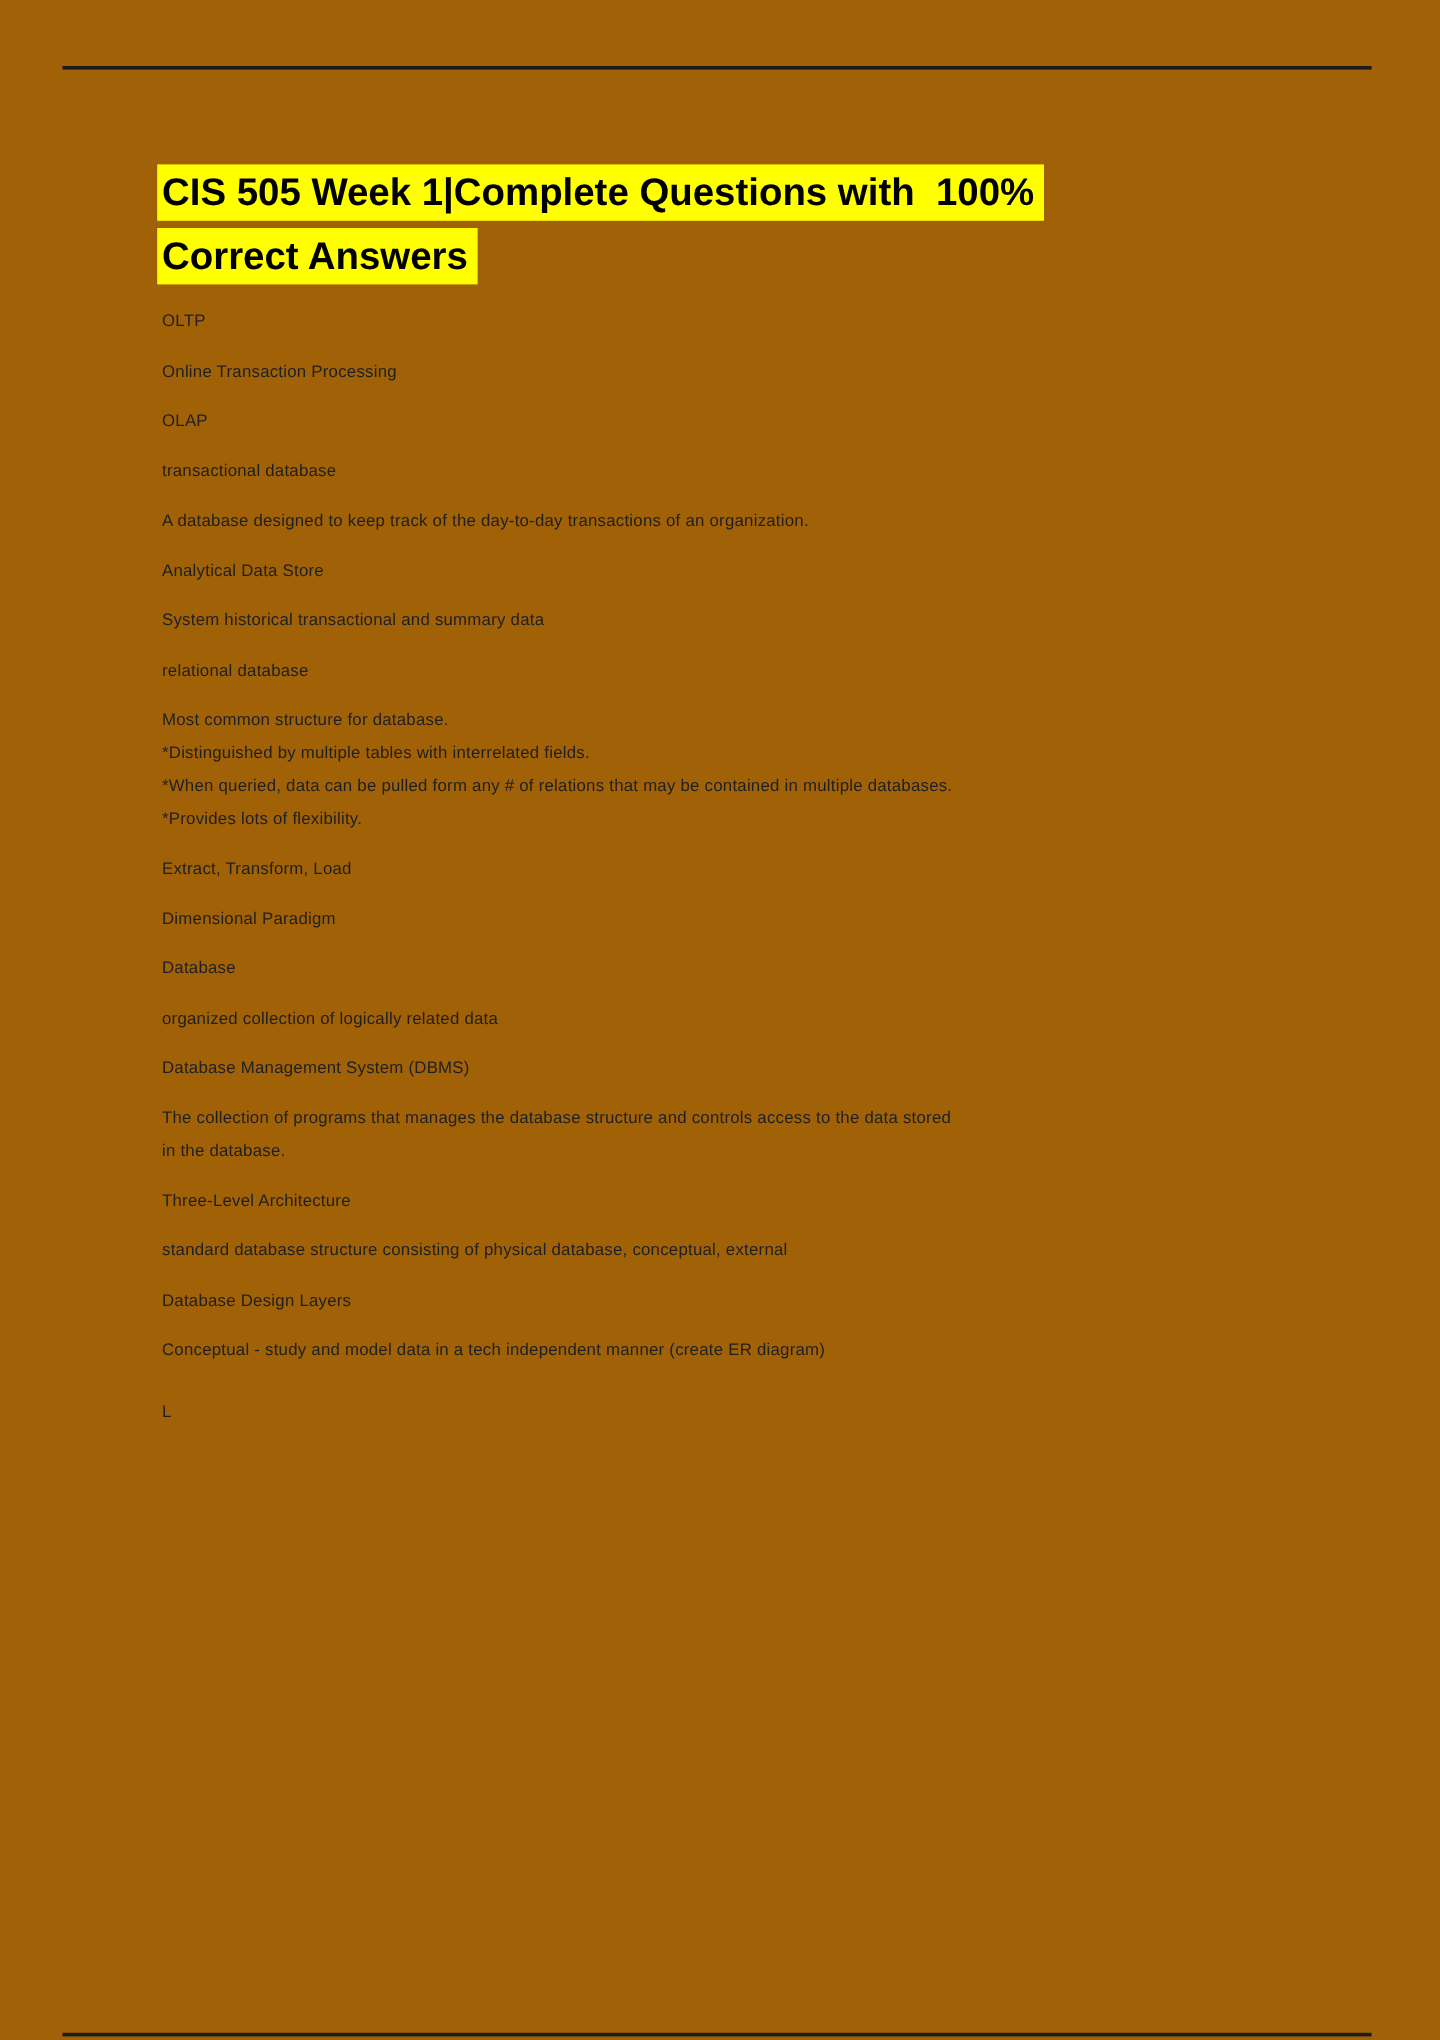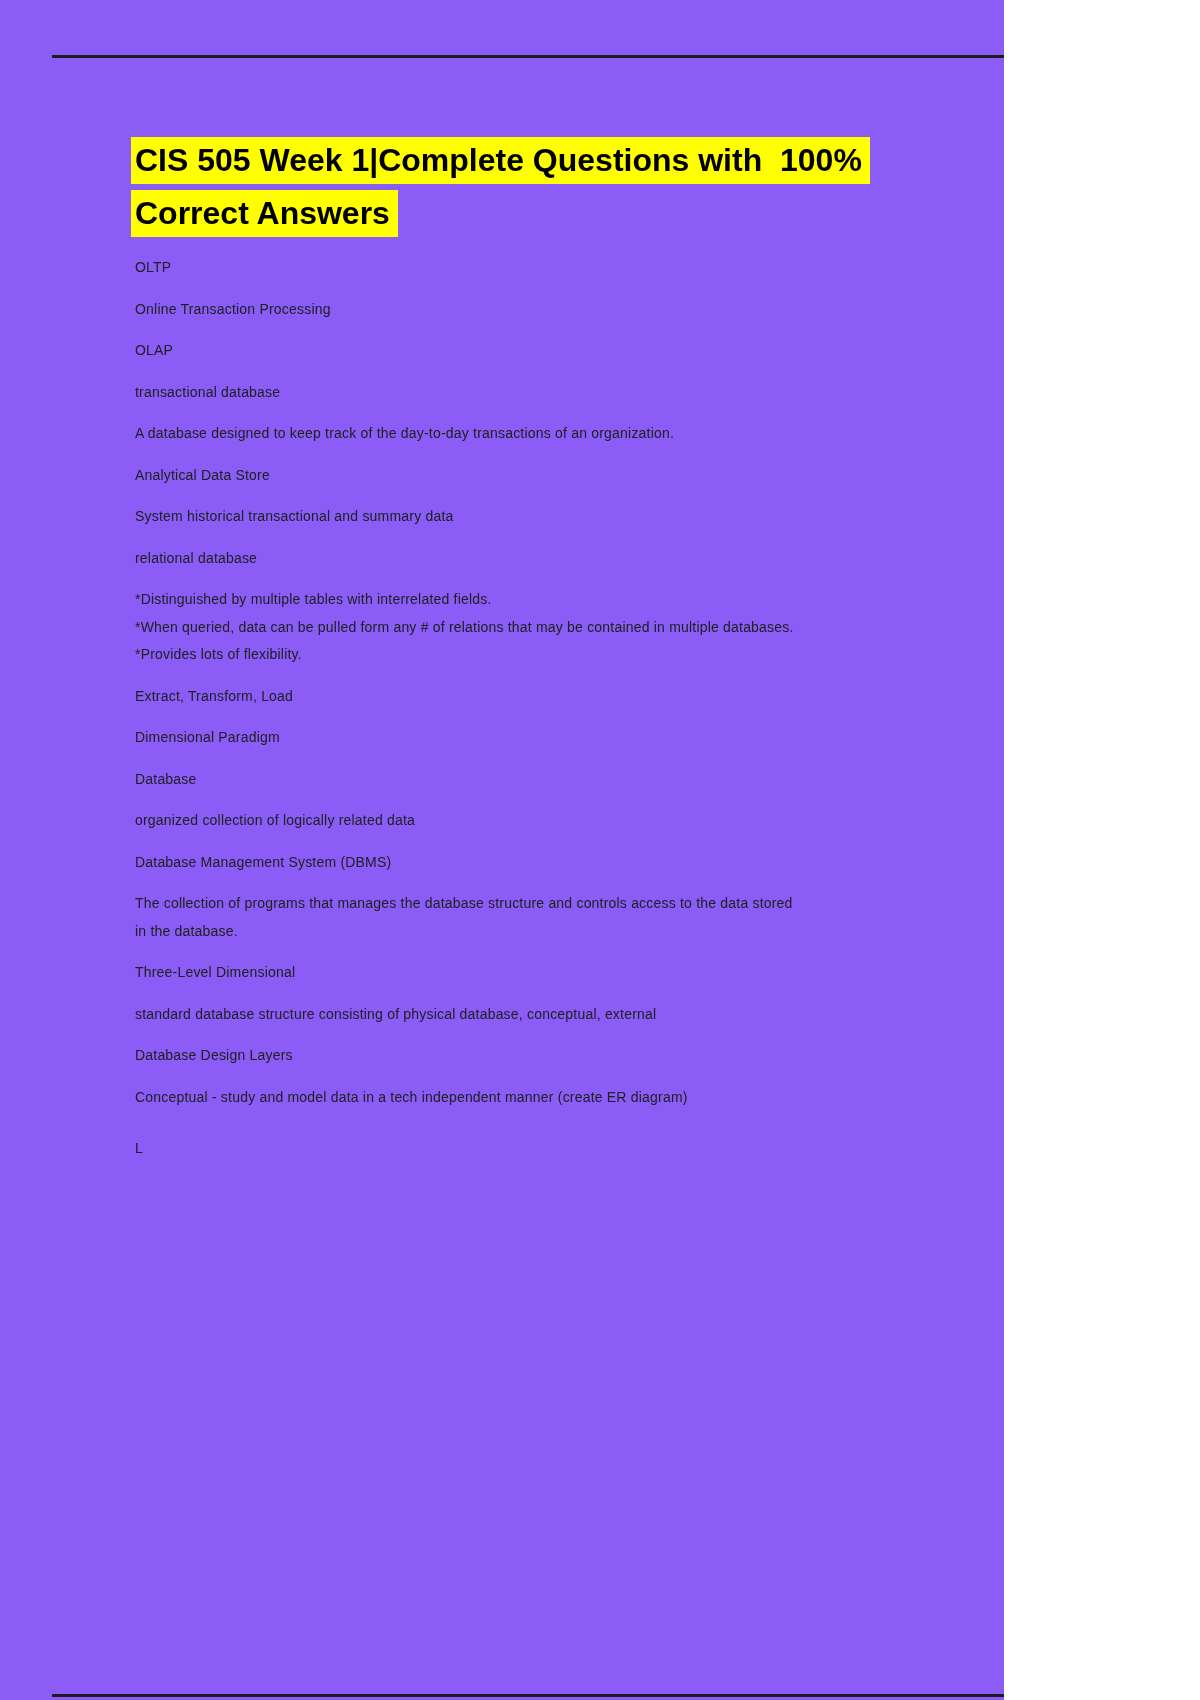--- a/index.html
+++ b/index.html
@@ -1,20 +1,20 @@
 <!DOCTYPE html>
 <html><head>
 <meta charset="utf-8">
 <style>
   html, body { margin: 0; padding: 0; background: #ffffff; }
   .page {
     position: relative;
-    width: 1004px;
+    width: 1200px;
     height: 1700px;
-    background: #8b5cf6;
+    background: #a16207;
     overflow: hidden;
     font-family: "Liberation Sans", sans-serif;
   }
   .rule {
     position: absolute;
     left: 52px;
     width: 1091px;
     height: 3px;
     background: #1c1c1c;
   }
@@ -83,20 +83,21 @@
         <p>
           <span class="line">Analytical Data Store</span>
         </p>
         <p>
           <span class="line">System historical transactional and summary data</span>
         </p>
         <p>
           <span class="line">relational database</span>
         </p>
         <p>
+          <span class="line">Most common structure for database.</span>
           <span class="line">*Distinguished by multiple tables with interrelated fields.</span>
           <span class="line">*When queried, data can be pulled form any # of relations that may be contained in multiple databases.</span>
           <span class="line">*Provides lots of flexibility.</span>
         </p>
         <p>
           <span class="line">Extract, Transform, Load</span>
         </p>
         <p>
           <span class="line">Dimensional Paradigm</span>
         </p>
@@ -107,21 +108,21 @@
           <span class="line">organized collection of logically related data</span>
         </p>
         <p>
           <span class="line">Database Management System (DBMS)</span>
         </p>
         <p>
           <span class="line">The collection of programs that manages the database structure and controls access to the data stored</span>
           <span class="line">in the database.</span>
         </p>
         <p>
-          <span class="line">Three-Level Dimensional</span>
+          <span class="line">Three-Level Architecture</span>
         </p>
         <p>
           <span class="line">standard database structure consisting of physical database, conceptual, external</span>
         </p>
         <p>
           <span class="line">Database Design Layers</span>
         </p>
         <p>
           <span class="line">Conceptual - study and model data in a tech independent manner (create ER diagram)</span>
         </p>

